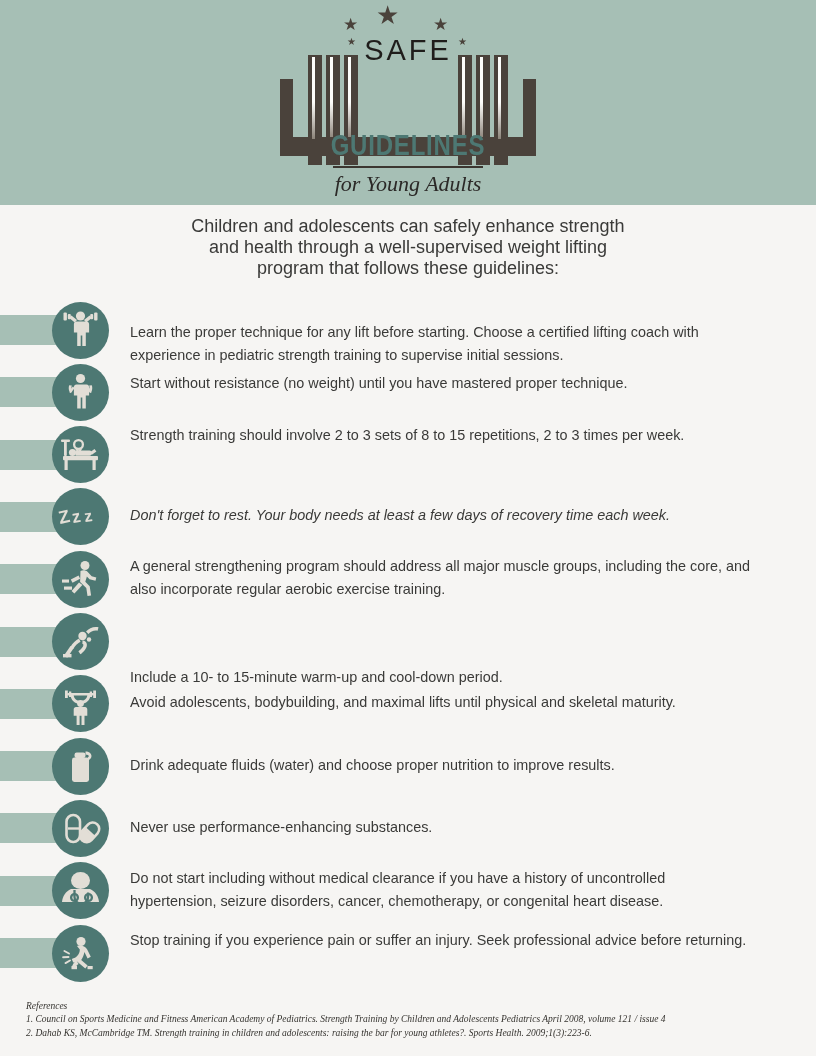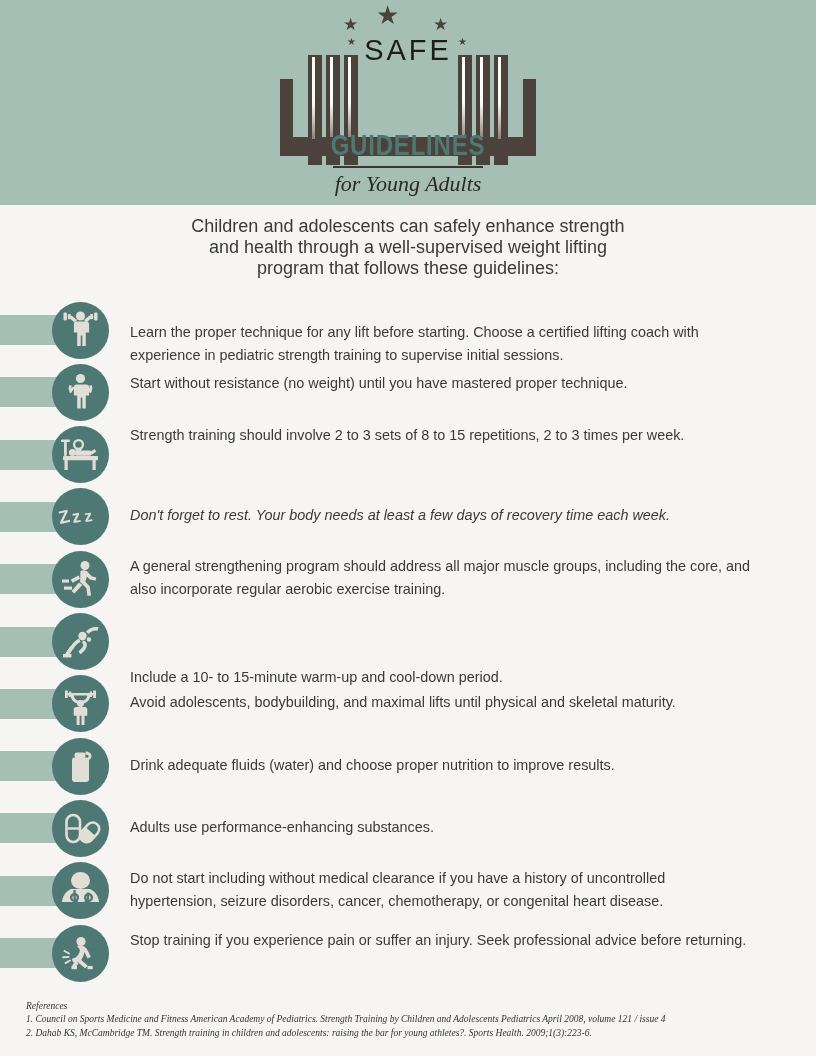--- a/index.html
+++ b/index.html
@@ -284,21 +284,21 @@
     <rect x="14.5" y="15" width="13.5" height="27" rx="6.7" fill="none" stroke="#e2ded6" stroke-width="2.6"></rect>
     <path d="M16 28.5h11" stroke="#e2ded6" stroke-width="2.4"></path>
     <g transform="rotate(42 38 32)">
       <rect x="31.5" y="21.5" width="13" height="22" rx="6.4" fill="none" stroke="#e2ded6" stroke-width="2.6"></rect>
       <path d="M31.8 32.5h12.5" stroke="#e2ded6" stroke-width="2.4"></path>
       <path d="M32 33h12v4.3a6.4 6.4 0 0 1-6.4 6.4h0A6.4 6.4 0 0 1 32 37.3z" fill="#e2ded6"></path>
     </g>
   </g>
           </svg>
         </div>
-        <div class="txt" style="top: 815.9px;">Adults use performance-enhancing substances.</div>
+        <div class="txt" style="top: 815.9px;">Never use performance-enhancing substances.</div>
       </div>
       <div class="row" style="top: 0px;">
         <div class="bar" style="top: 875.7px;"></div>
         <div class="iconwrap" style="top: 862.2px;">
           <svg viewBox="0 0 57 57">
             <g fill="#e2ded6">
     <ellipse cx="28.5" cy="18.5" rx="9.5" ry="8.5"></ellipse>
     <path d="M19 27c-5.2 2.3-8.6 7.3-9 13h37c-.4-5.7-3.8-10.7-9-13z"></path>
     <g fill="none" stroke="#4d7873" stroke-width="2.3">
       <path d="M22.5 28v7c0 3.8 3 6.8 6.8 6.8s6.8-3 6.8-6.8v-4.5"></path>

